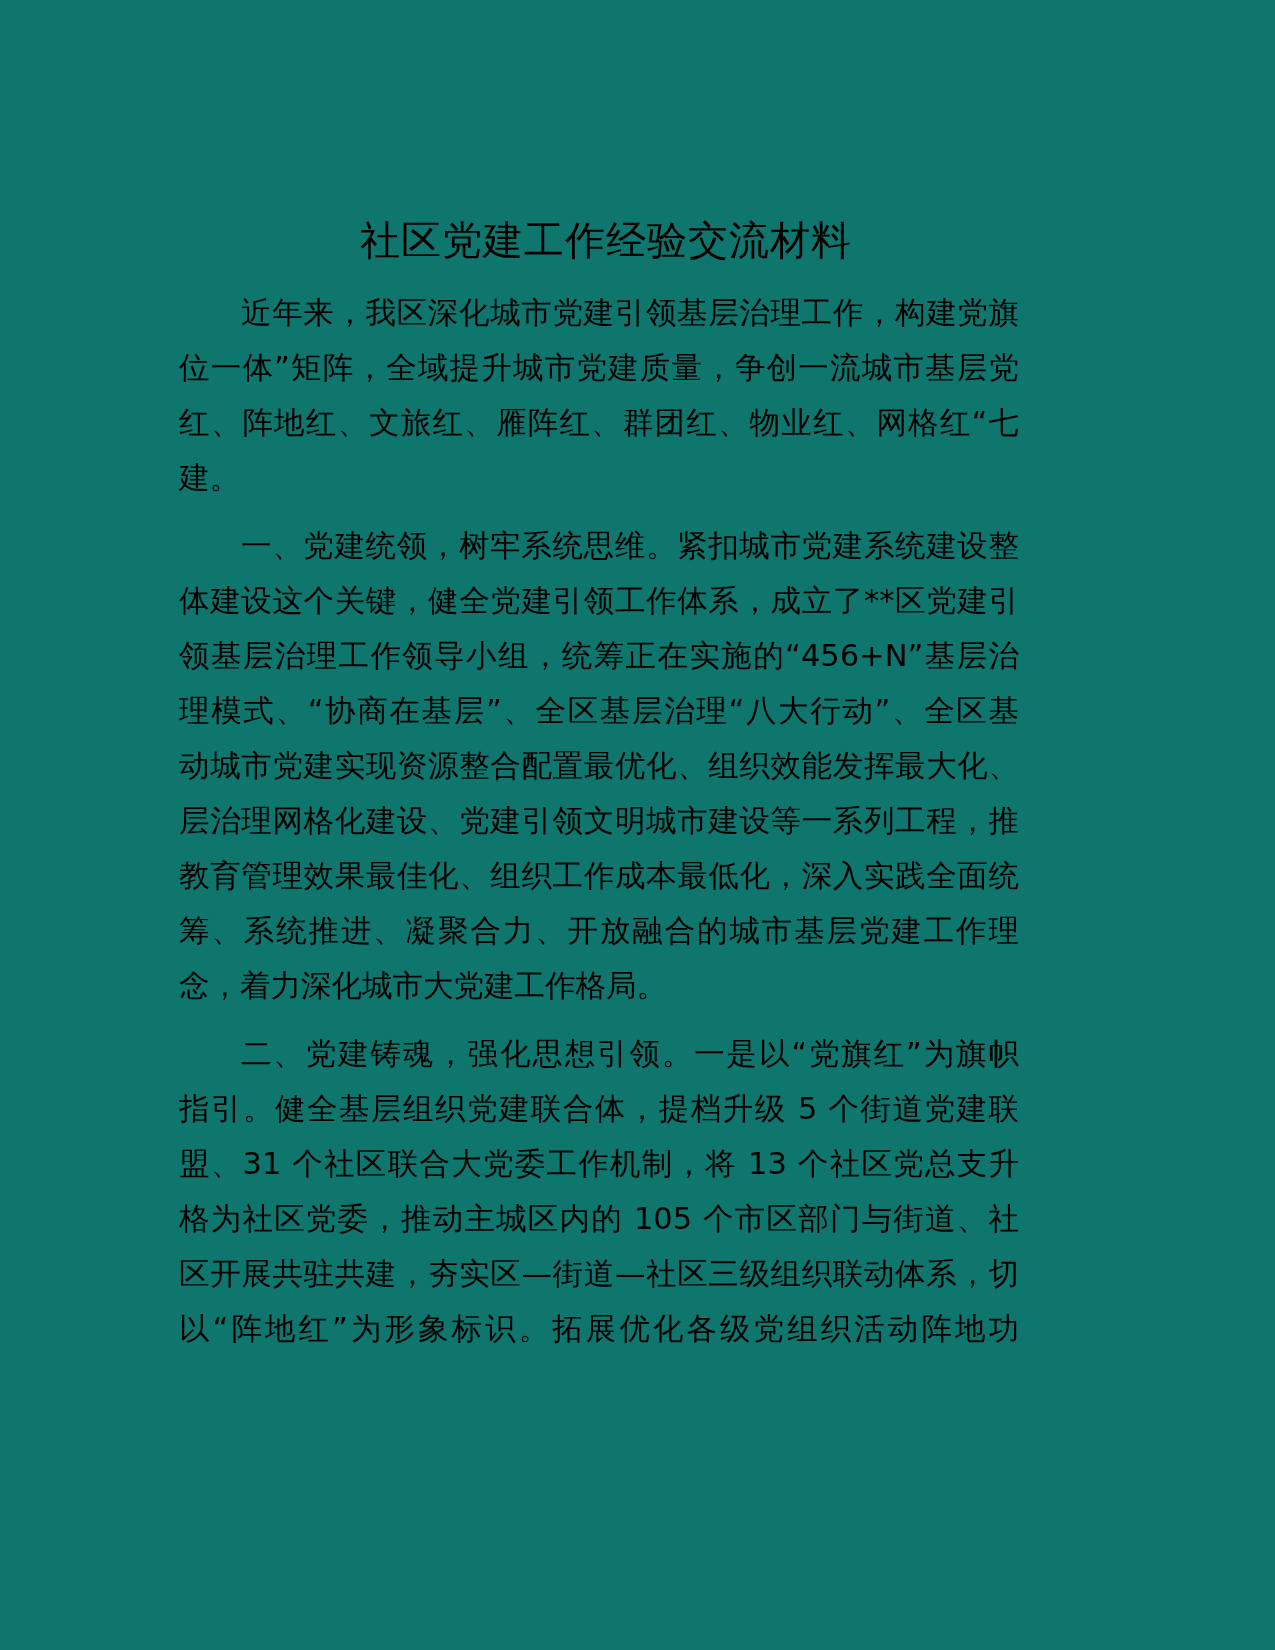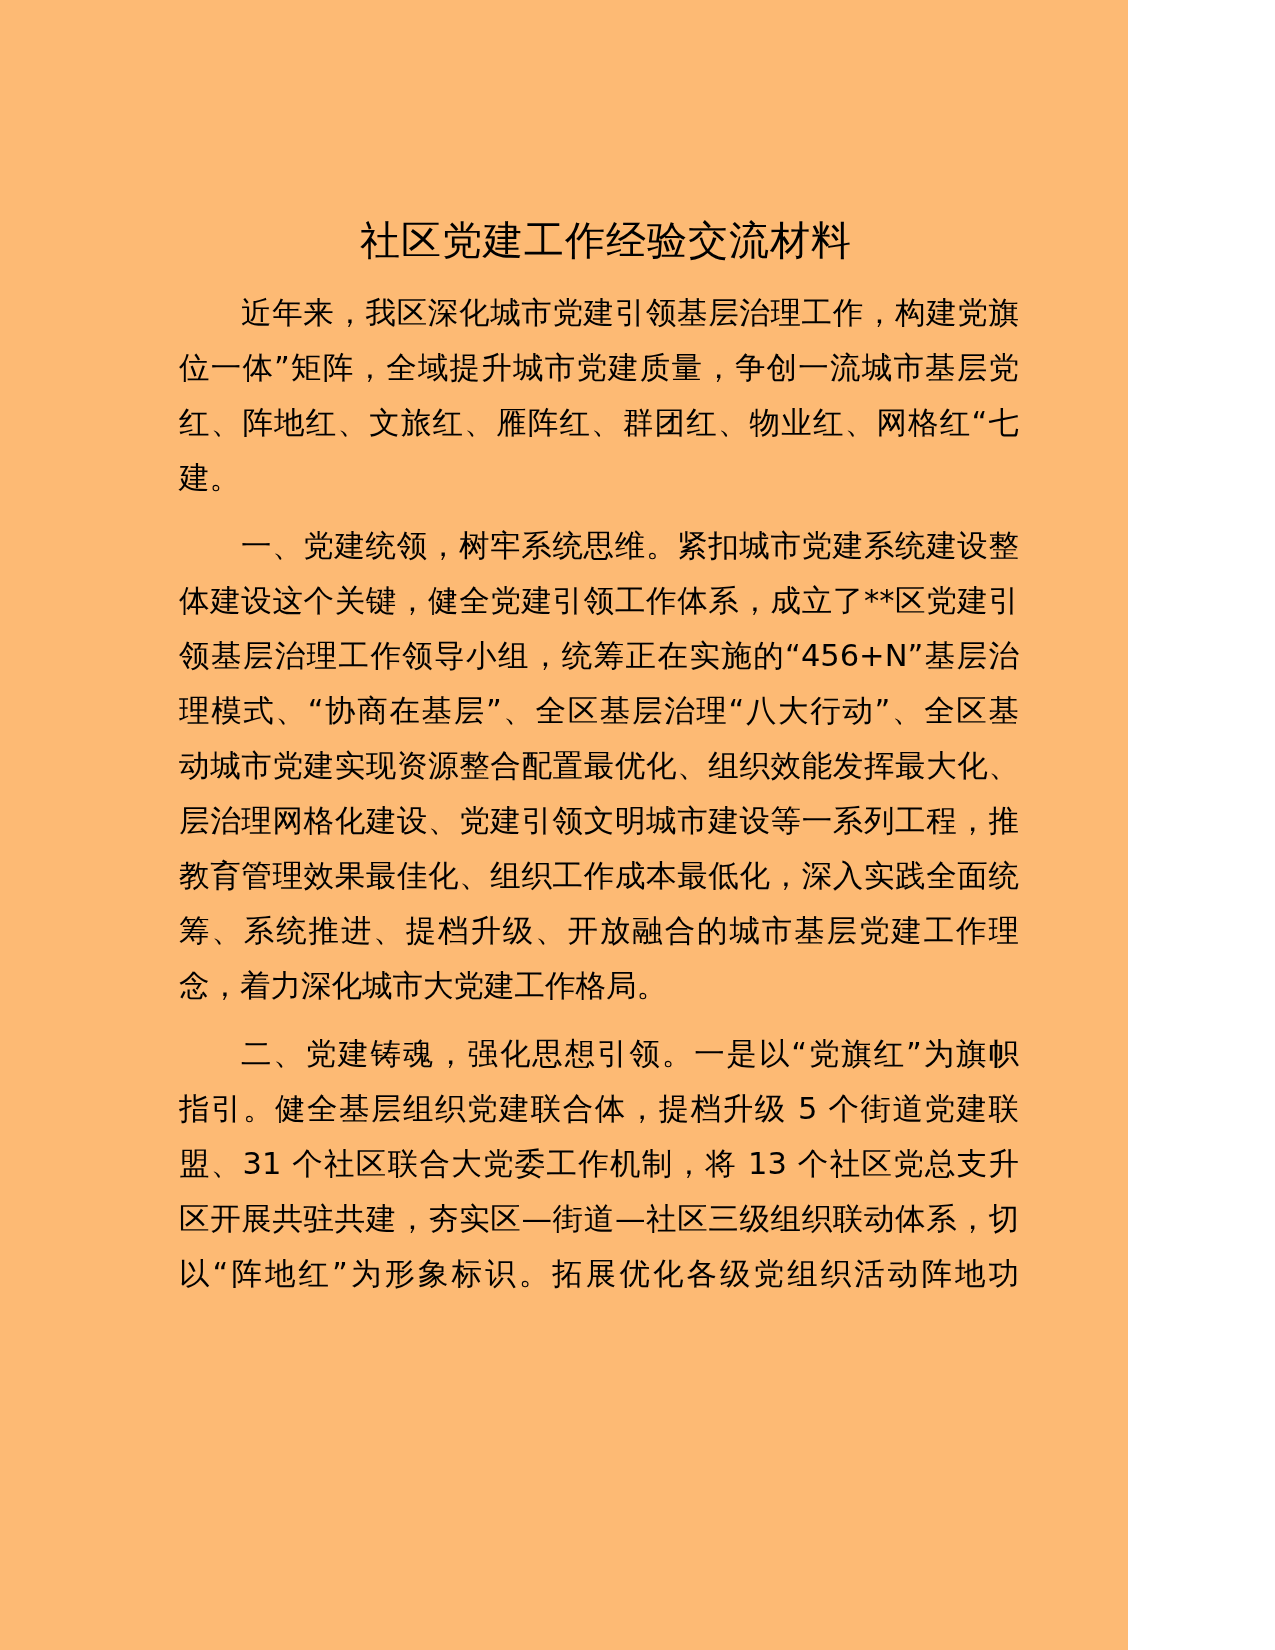--- a/index.html
+++ b/index.html
@@ -12,23 +12,23 @@
     height: 1650px;
     position: relative;
     overflow: hidden;
     font-family: "DejaVu Sans", "Liberation Sans", sans-serif;
     color: #000000;
   }
   .page {
     position: absolute;
     left: 0;
     top: 0;
-    width: 1128px;
+    width: 1275px;
     height: 1650px;
-    background: #fdba74;
+    background: #0f766e;
   }
   .title {
     position: absolute;
     left: 0;
     top: 214px;
     width: 1212px;
     text-align: center;
     font-size: 40px;
     line-height: 52px;
     letter-spacing: 1px;
@@ -74,25 +74,26 @@
     </p>
 
     <p class="para">
       <span class="line first">一、党建统领，树牢系统思维。紧扣城市党建系统建设整</span>
       <span class="line">体建设这个关键，健全党建引领工作体系，成立了**区党建引</span>
       <span class="line">领基层治理工作领导小组，统筹正在实施的“456+N”基层治</span>
       <span class="line">理模式、“协商在基层”、全区基层治理“八大行动”、全区基</span>
       <span class="line">动城市党建实现资源整合配置最优化、组织效能发挥最大化、</span>
       <span class="line">层治理网格化建设、党建引领文明城市建设等一系列工程，推</span>
       <span class="line">教育管理效果最佳化、组织工作成本最低化，深入实践全面统</span>
-      <span class="line">筹、系统推进、提档升级、开放融合的城市基层党建工作理</span>
+      <span class="line">筹、系统推进、凝聚合力、开放融合的城市基层党建工作理</span>
       <span class="line last">念，着力深化城市大党建工作格局。</span>
     </p>
 
     <p class="para">
       <span class="line first">二、党建铸魂，强化思想引领。一是以“党旗红”为旗帜</span>
       <span class="line">指引。健全基层组织党建联合体，提档升级 5 个街道党建联</span>
       <span class="line">盟、31 个社区联合大党委工作机制，将 13 个社区党总支升</span>
+      <span class="line">格为社区党委，推动主城区内的 105 个市区部门与街道、社</span>
       <span class="line">区开展共驻共建，夯实区—街道—社区三级组织联动体系，切</span>
       <span class="line">以“阵地红”为形象标识。拓展优化各级党组织活动阵地功</span>
     </p>
   </div>
 </div>
 
 </body></html>

